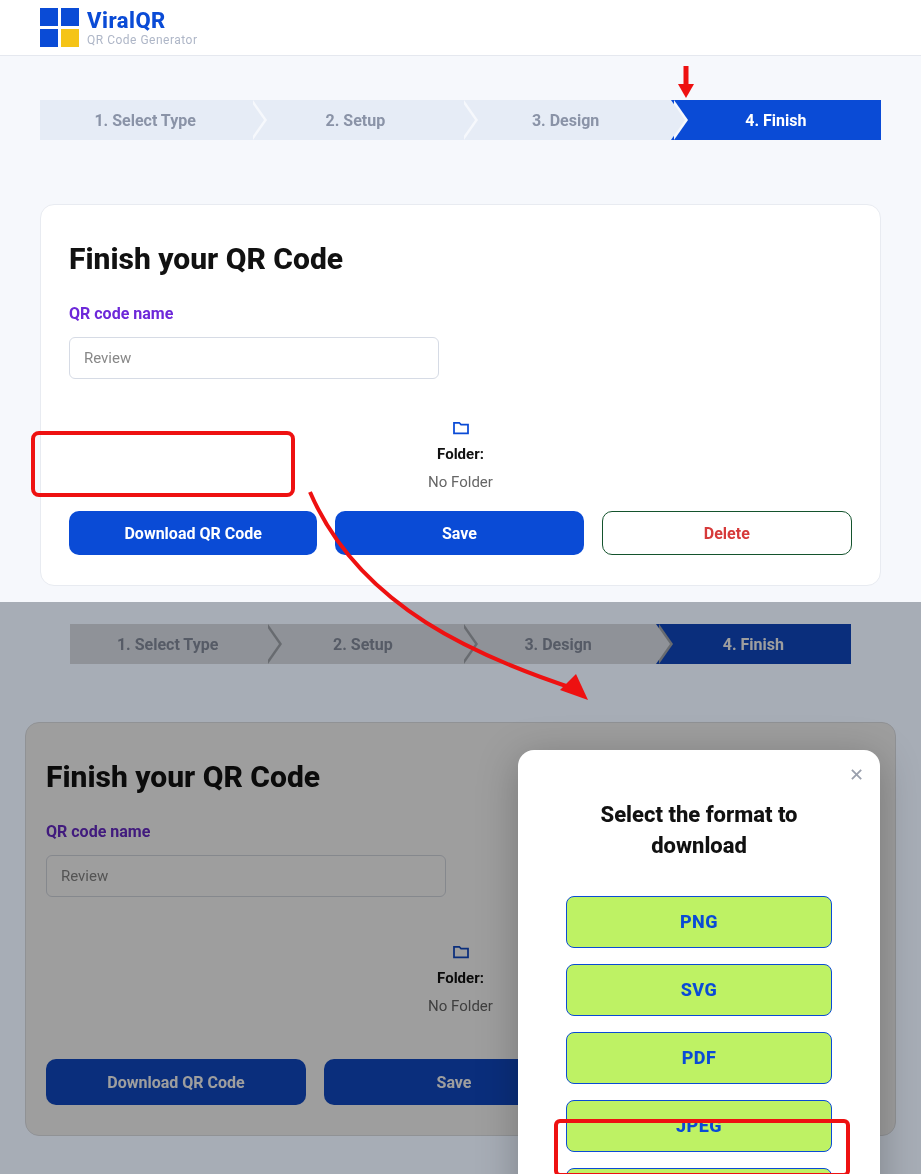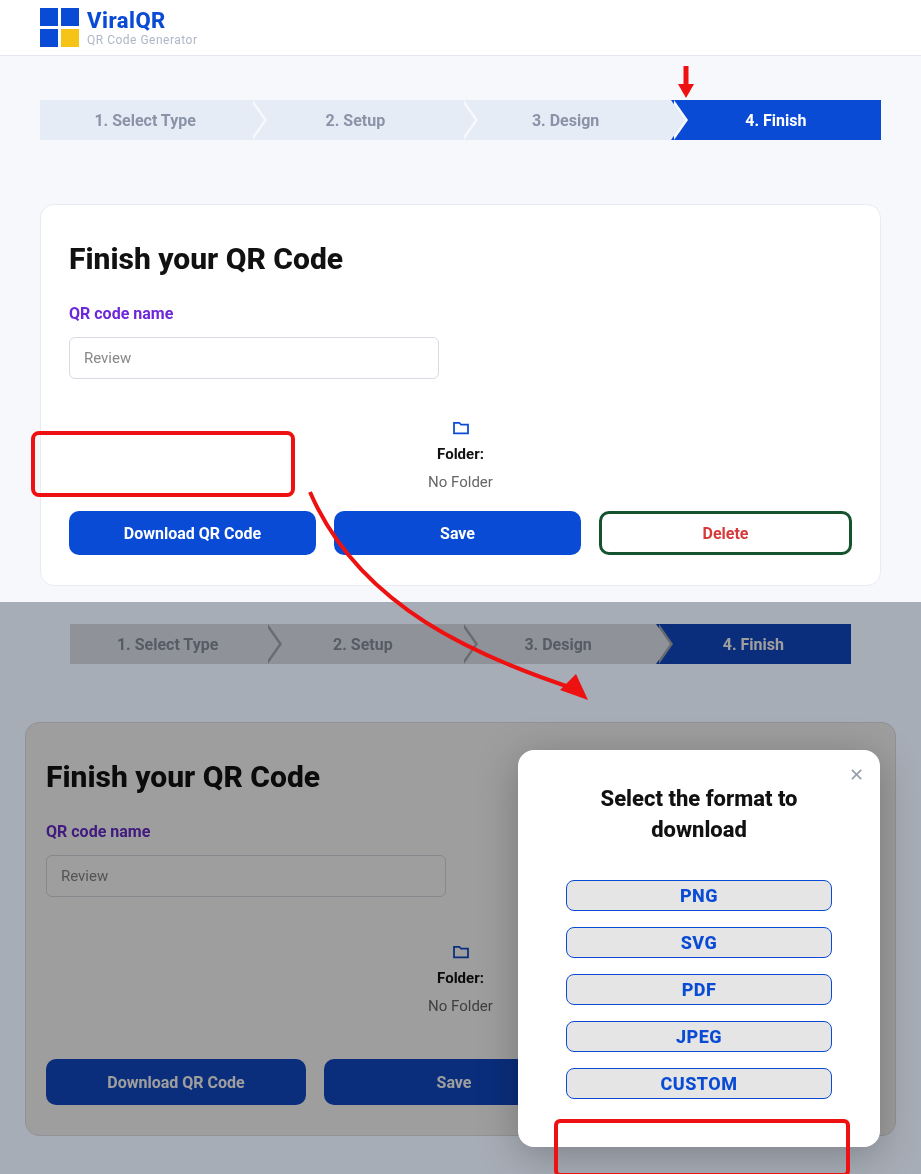--- a/index.html
+++ b/index.html
@@ -38,21 +38,21 @@
   .field-label { font-size:16px; font-weight:700; color:#6d28d9; margin-bottom:14px; }
   .text-input { width:370px; height:42px; border:1px solid #d6dbe5; border-radius:6px; padding:0 14px; font-size:15px; color:#888; background:#fff; }
   .folder-row { display:flex; align-items:center; gap:10px; margin-top:42px;flex-direction:column; }
   .folder-icon { width:18px; height:14px; fill:none; stroke:#0a4bd6; stroke-width:2; }
   .folder-label { font-weight:700; color:#111; font-size:15px; }
   .folder-value { color:#666; font-size:15px; }
 
   .btn-row { display:flex; gap:18px; margin-top:20px; }
   .btn { flex:1; height:44px; border-radius:10px; border:none; font-weight:700; font-size:16px; cursor:pointer; display:flex; align-items:center; justify-content:center; }
   .btn-primary { background:#0a4bd6; color:#fff; }
-  .btn-danger  { background:#fff; color:#d63a3a; border:3px solid #14532d; }
+  .btn-danger  { background:#fff; color:#d63a3a; border:1px solid #14532d; }
 
   
   .hl { position:absolute; border:4px solid #e11; border-radius:8px; pointer-events:none; }
 
   
   .section-bottom { position:relative; background:#a7adb6; padding-bottom:40px; }
   .dim-wrap { filter: brightness(0.62) saturate(0.9); }
   .steps2 { display:flex; margin:0 70px; padding-top:22px; }
   .step2 { flex:1; height:40px; background:#e6ecf6; color:#8a93a7; display:flex; align-items:center; justify-content:center; font-weight:700; font-size:16px; position:relative; }
   .step2::after { content:""; position:absolute; right:-14px; top:0; width:0; height:0;
@@ -65,22 +65,22 @@
 
   .card2 { background:#fff; border:1px solid #e8ebf1; border-radius:14px; margin:58px 25px 0; padding:36px 20px 30px; }
   .card2 h2 { font-size:30px; font-weight:800; color:#111; margin-bottom:28px; }
   .text-input2 { width:400px; height:42px; border:1px solid #d6dbe5; border-radius:6px; padding:0 14px; font-size:15px; color:#888; background:#fff; }
   .btn-row2 { display:flex; gap:18px; margin-top:44px; }
   .btn2 { width:260px; height:46px; border-radius:10px; border:none; font-weight:700; font-size:16px; display:flex; align-items:center; justify-content:center; background:#0a4bd6; color:#fff; }
 
   
   .modal { position:absolute; left:518px; top:148px; width:362px; background:#fff; border-radius:16px; box-shadow:0 8px 40px rgba(0,0,0,.25); padding:34px 48px 48px; z-index:10; }
   .modal-close { position:absolute; top:14px; right:16px; color:#9aa0ad; font-size:18px; cursor:pointer; background:none; border:none; }
-  .modal-title { font-size:22px; font-weight:800; color:#111; text-align:center; line-height:1.4; margin:0 0 34px; }
-  .fmt-btn { width:100%; height:31px; border:1px solid #0a4bd6; color:#0a4bd6; background:#e5e5e5; border-radius:8px; font-weight:800; font-size:18px; letter-spacing:.5px; cursor:pointer; margin-bottom:16px; }
+  .modal-title { font-size:22px; font-weight:800; color:#111; text-align:center; line-height:1.4; margin:16px 0 34px; }
+  .fmt-btn { width:100%; height:52px; border:1px solid #0a4bd6; color:#0a4bd6; background:#bef264; border-radius:8px; font-weight:800; font-size:18px; letter-spacing:.5px; cursor:pointer; margin-bottom:16px; }
   .fmt-btn:last-child { margin-bottom:0; }
 
   
   .curve-arrow { position:absolute; left:300px; top:488px; pointer-events:none; z-index:20; }
 
   
   .hl2 { position:absolute; border:4px solid #e11; border-radius:6px; pointer-events:none; z-index:11; }
 </style>
 </head>
 <body>

